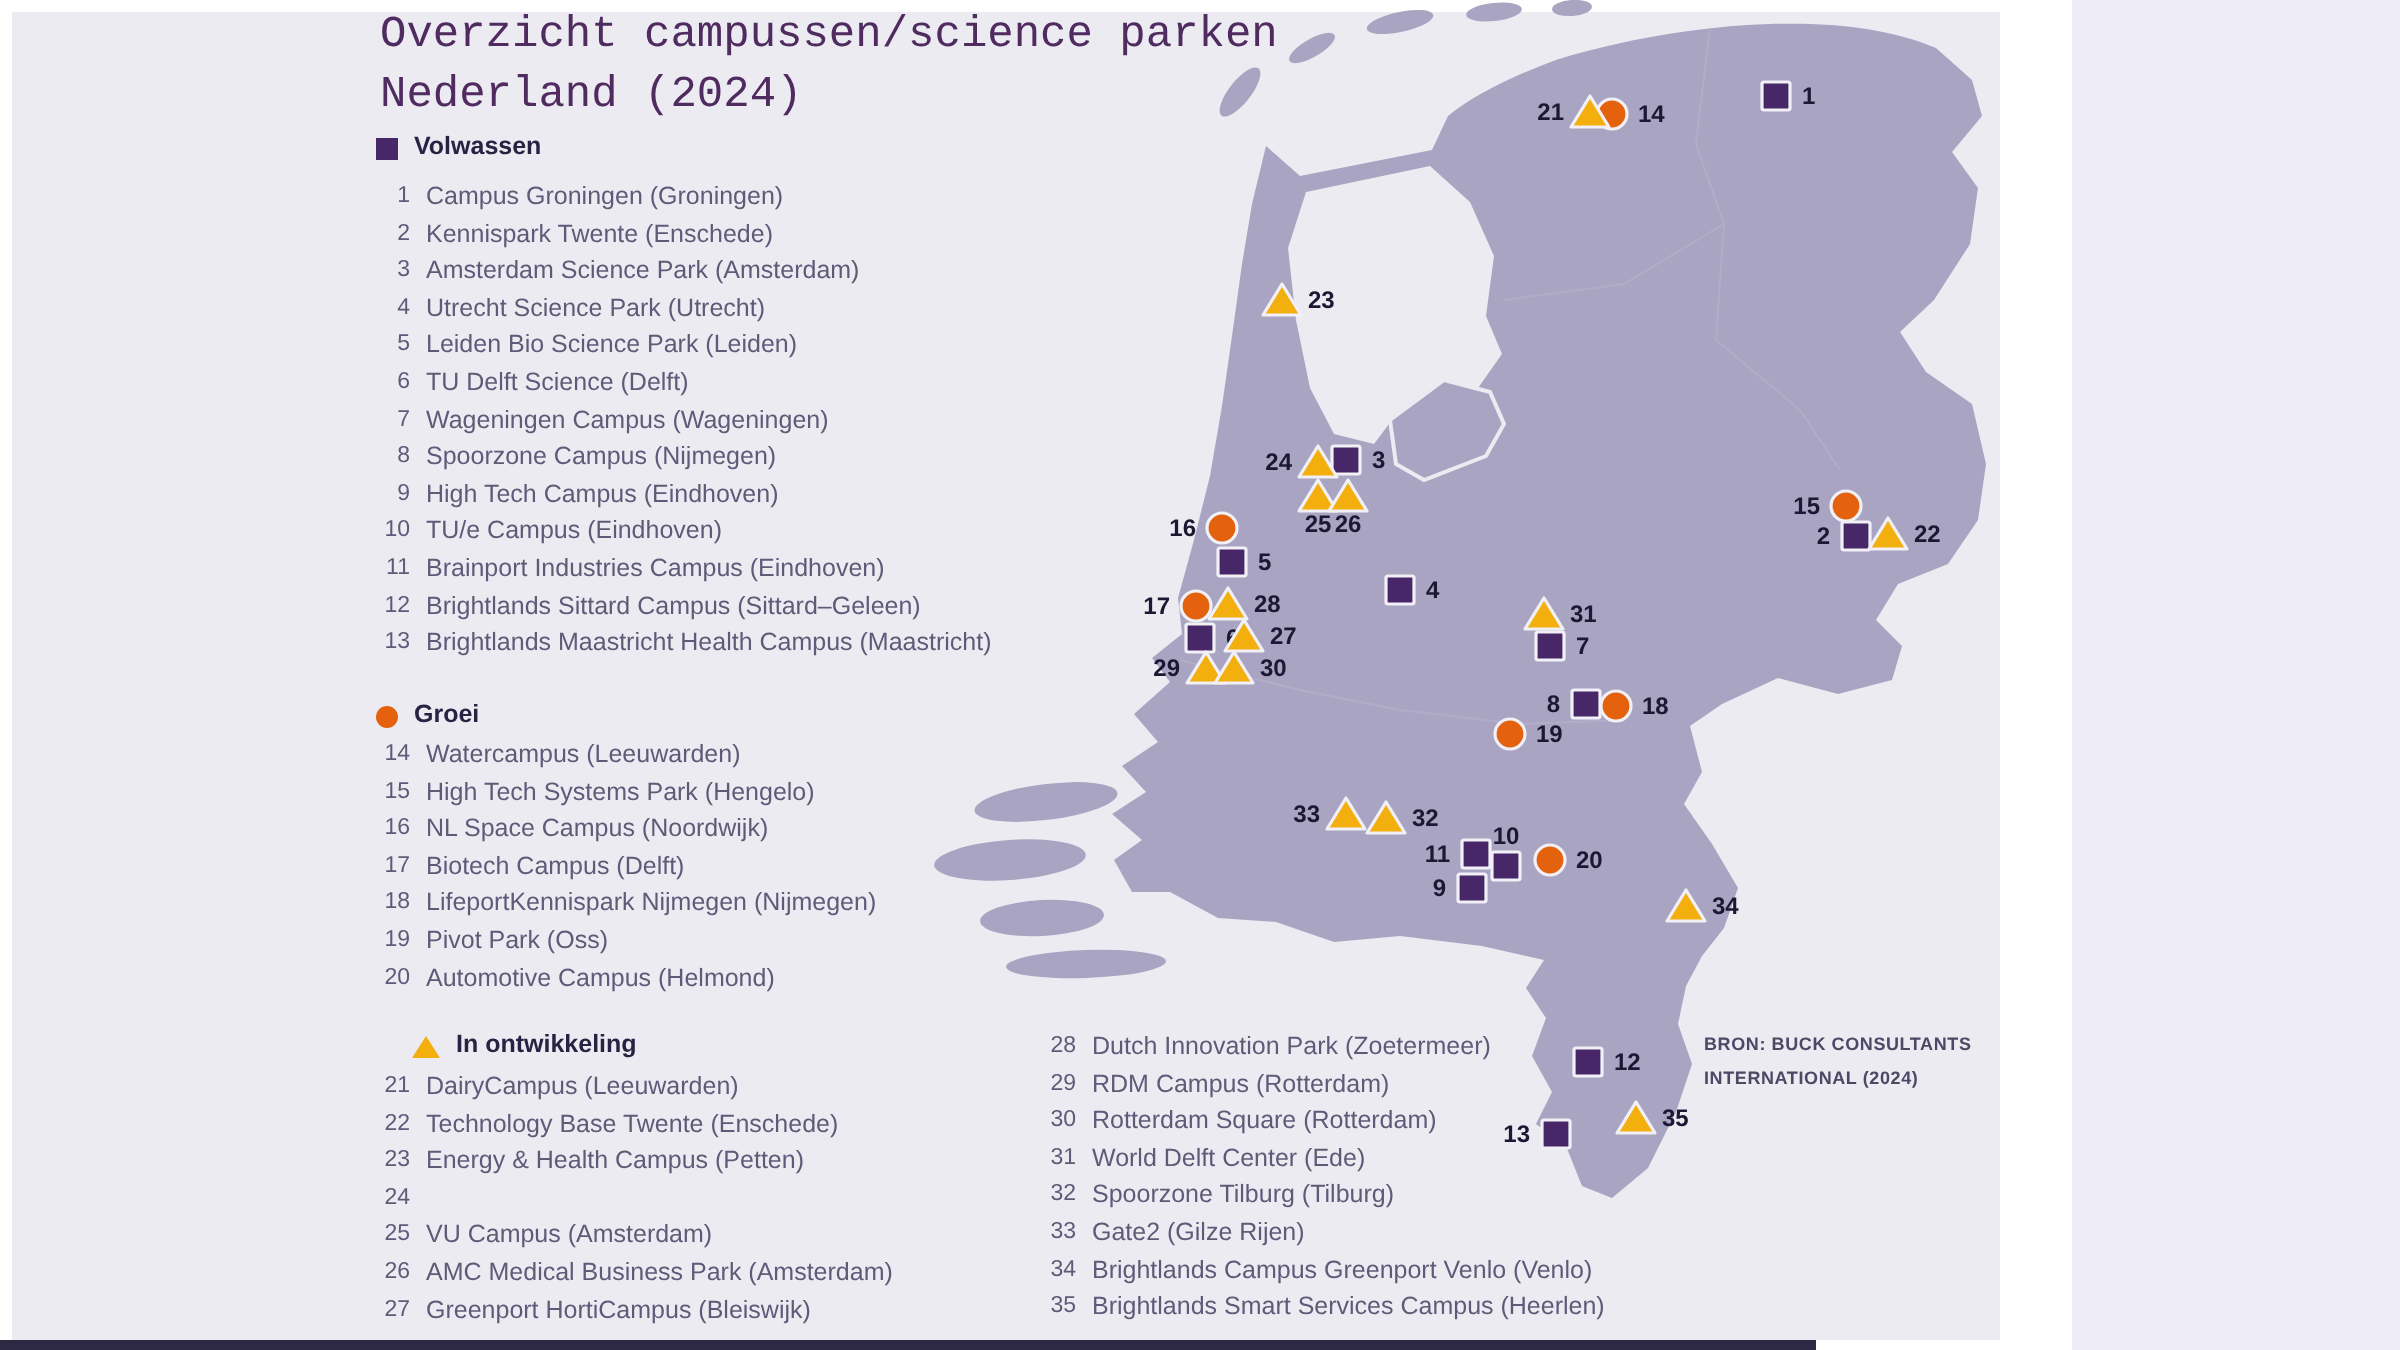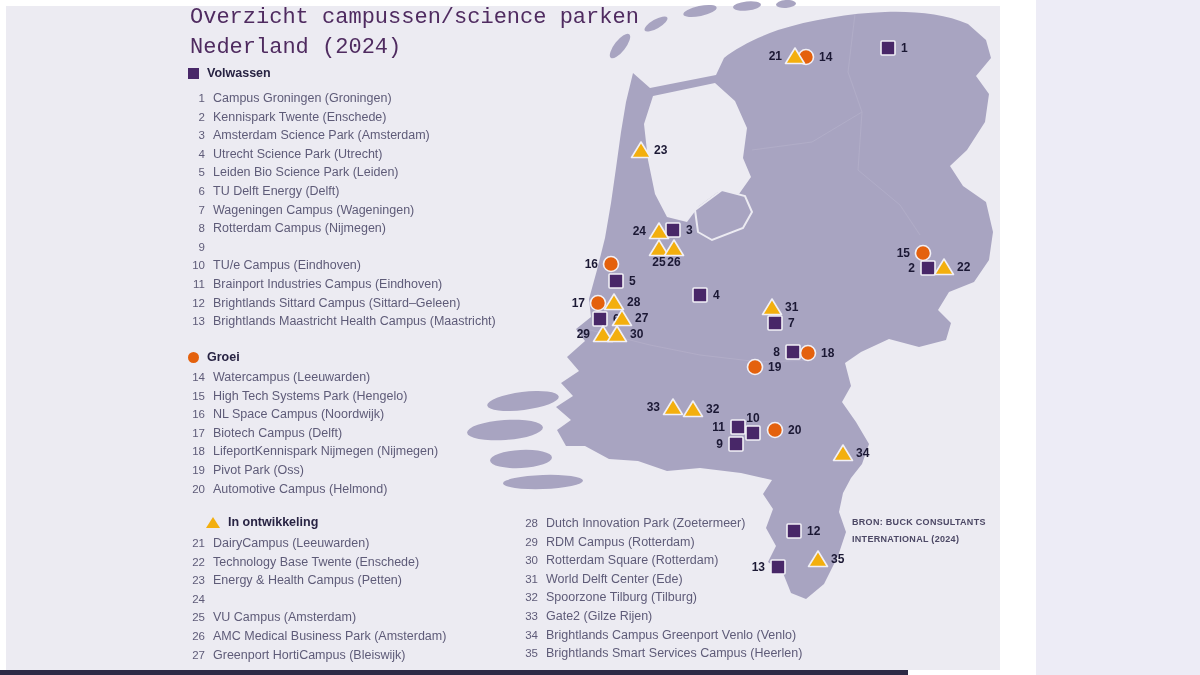--- a/index.html
+++ b/index.html
@@ -13,21 +13,21 @@
     --c-land:#A8A4C1; --c-panel:#ECEBF2; --c-strip:#EDECF6;
     --c-title:#4F2B60; --c-text:#5E5B78; --c-head:#282343; --c-mlabel:#1B1834;
   }
   .panel{position:absolute;left:6px;top:6px;width:994px;height:664px;background:var(--c-panel);}
   .right-strip{position:absolute;left:1036px;top:0;width:164px;height:675px;background:var(--c-strip);}
   .bottom-bar{position:absolute;left:0;top:670px;width:908px;height:5px;background:#2D2945;}
   svg.map{position:absolute;left:0;top:0;}
 
   .title{position:absolute;left:190px;top:3px;
     font-family:Liberation Mono, monospace;font-size:22px;line-height:30px;color:var(--c-title);}
-  .legend-header{position:absolute;display:flex;align-items:center;gap:8px;
+  .legend-header{position:absolute;display:flex;align-items:flex-end;gap:8px;
     font-size:12.5px;font-weight:bold;color:var(--c-head);}
   .lh-vol{left:188px;top:66px;}
   .lh-groei{left:188px;top:350px;}
   .lh-ontw{left:206px;top:515px;}
   .icon-sq{width:11px;height:11px;background:var(--c-vol);display:inline-block;}
   .icon-ci{width:11px;height:11px;border-radius:50%;background:var(--c-groei);display:inline-block;}
   .icon-tr{width:0;height:0;border-left:7px solid transparent;border-right:7px solid transparent;
     border-bottom:11px solid var(--c-ontw);display:inline-block;}
 
   ol.itemlist{list-style:none;margin:0;padding:0;position:absolute;}
@@ -125,32 +125,33 @@
     <li>
       <span class="num">4</span>
       <span class="lbl">Utrecht Science Park (Utrecht)</span>
     </li>
     <li>
       <span class="num">5</span>
       <span class="lbl">Leiden Bio Science Park (Leiden)</span>
     </li>
     <li>
       <span class="num">6</span>
-      <span class="lbl">TU Delft Energy (Delft)</span>
+      <span class="lbl">TU Delft Science (Delft)</span>
     </li>
     <li>
       <span class="num">7</span>
       <span class="lbl">Wageningen Campus (Wageningen)</span>
     </li>
     <li>
       <span class="num">8</span>
-      <span class="lbl">Rotterdam Campus (Nijmegen)</span>
+      <span class="lbl">Spoorzone Campus (Nijmegen)</span>
     </li>
     <li>
       <span class="num">9</span>
+      <span class="lbl">High Tech Campus (Eindhoven)</span>
     </li>
     <li>
       <span class="num">10</span>
       <span class="lbl">TU/e Campus (Eindhoven)</span>
     </li>
     <li>
       <span class="num">11</span>
       <span class="lbl">Brainport Industries Campus (Eindhoven)</span>
     </li>
     <li>

